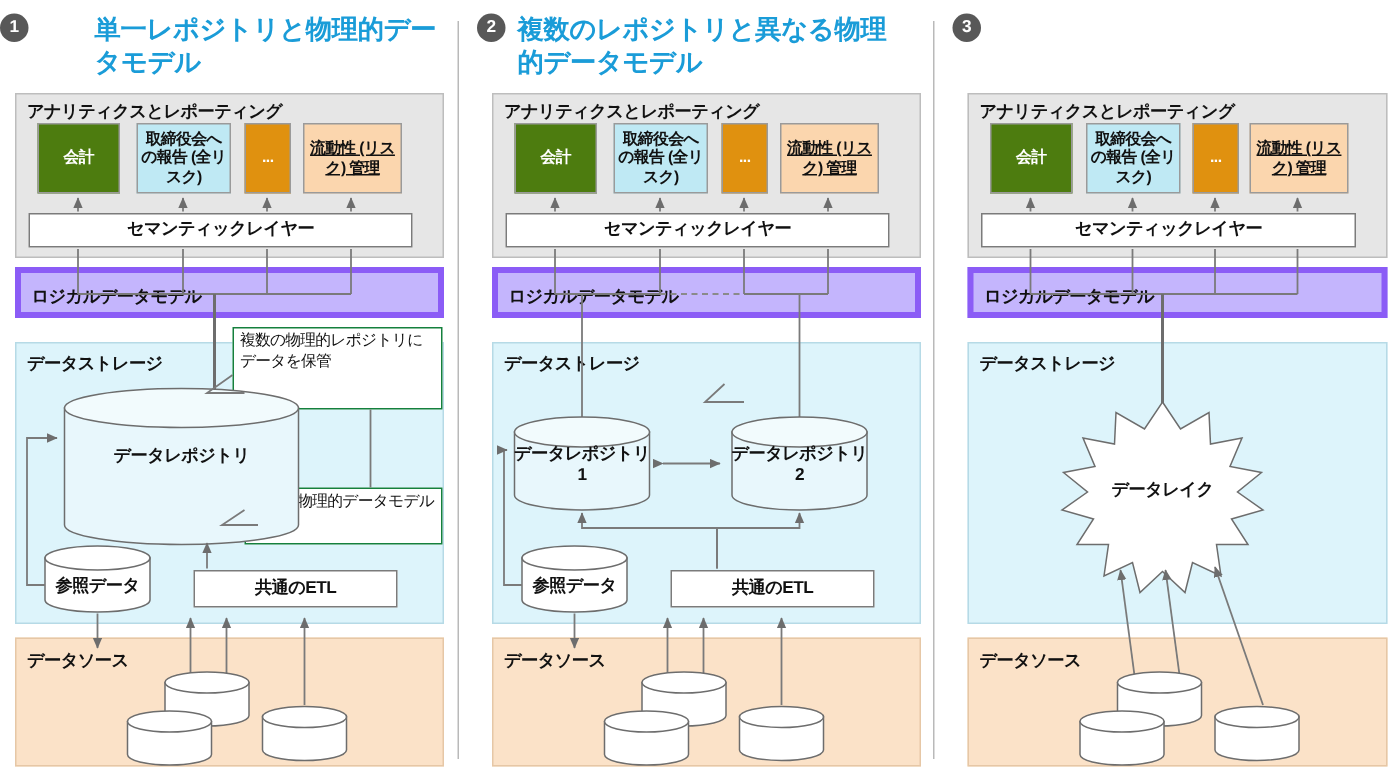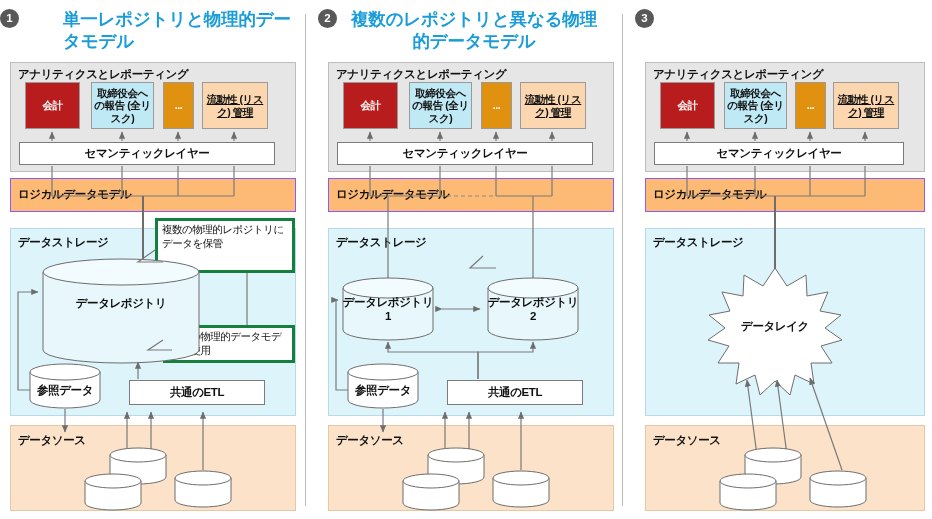--- a/index.html
+++ b/index.html
@@ -22,49 +22,49 @@
     font-weight:bold;flex:0 0 auto;margin-top:1px;
   }
   .ptitle{
     margin-left:8px;color:#1a9cd8;font-weight:bold;font-size:17.5px;
     line-height:1.26;letter-spacing:-0.2px;
   }
 
   
   .band{position:absolute;box-sizing:border-box;}
   .band-analytics{background:#e6e6e6;border:1px solid #bdbdbd;}
-  .band-logical{background:#fdba74;border:1px solid #8b5cf6;}
+  .band-logical{background:#c4b5fd;border:4px solid #8b5cf6;}
   .band-storage{background:#ddf4fb;border:1px solid #b6dae6;}
   .band-source{background:#fbe2c8;border:1px solid #e6c7a6;}
   .band-label{
     position:absolute;left:7px;top:4px;font-size:11.5px;font-weight:bold;
     color:#111;white-space:nowrap;letter-spacing:-0.4px;
   }
 
   
   .appbox{
     position:absolute;box-sizing:border-box;border:1px solid #9a9a9a;
     display:flex;align-items:center;justify-content:center;text-align:center;
     font-size:10.5px;font-weight:bold;line-height:1.18;letter-spacing:-0.4px;
     padding:1px;
   }
-  .c-teal{background:#b91c1c;color:#ffffff;}
+  .c-teal{background:#4d7c0f;color:#ffffff;}
   .c-cyan{background:#bfe9f4;color:#111111;}
   .c-orange{background:#e0910f;color:#ffffff;}
   .c-peach{background:#fbd6ae;color:#111111;text-decoration:underline;}
 
   .whitebox{
     position:absolute;box-sizing:border-box;background:#ffffff;border:1px solid #7b7b7b;
     display:flex;align-items:center;justify-content:center;text-align:right;
     font-size:11.5px;font-weight:bold;color:#111;letter-spacing:-0.4px;line-height:1.15;
   }
 
   
   .callout{
-    position:absolute;box-sizing:border-box;background:#ffffff;border:3px solid #15803d;
+    position:absolute;box-sizing:border-box;background:#ffffff;border:1px solid #15803d;
     font-size:10.5px;line-height:1.32;color:#111;padding:2px 3px 2px 4px;
     letter-spacing:-0.5px;
   }
 
   
   .ov{position:absolute;left:0;top:0;width:932px;height:519px;pointer-events:none;}
   .cylbody{fill:#ffffff;stroke:#6d6d6d;stroke-width:1;}
   .cylbody-cyan{fill:#e8f7fc;stroke:#6d6d6d;stroke-width:1;}
   .cyltop{fill:#ffffff;stroke:#6d6d6d;stroke-width:1;}
   .cyltop-cyan{fill:#f2fbfd;stroke:#6d6d6d;stroke-width:1;}
@@ -113,21 +113,21 @@
     <div class="callout" style="left:163px;top:325px;width:132px;height:38px;">単一の物理的データモデルを使用</div>
 
     <div class="band band-source" style="left:10px;top:425px;width:286px;height:86px;">
       <div class="band-label" style="top:7px;">データソース</div>
     </div>
   </div>
 
   <div class="panel" style="left:318px;width:305px;">
     <div class="phead">
       <div class="badge">2</div>
-      <div class="ptitle" style="width:258px;text-align:center;">複数のレポジトリと異なる物理的データモデル</div>
+      <div class="ptitle" style="width:258px;">複数のレポジトリと異なる物理的データモデル</div>
     </div>
 
     <div class="band band-analytics" style="left:10px;top:62px;width:286px;height:110px;">
       <div class="band-label">アナリティクスとレポーティング</div>
     </div>
     <div class="appbox c-teal" style="left:25px;top:82px;width:55px;height:47px;">会計</div>
     <div class="appbox c-cyan" style="left:91px;top:82px;width:63px;height:47px;">取締役会への報告 (全リスク)</div>
     <div class="appbox c-orange" style="left:163px;top:82px;width:31px;height:47px;">...</div>
     <div class="appbox c-peach" style="left:202px;top:82px;width:66px;height:47px;">流動性 (リスク) 管理</div>
     <div class="whitebox" style="left:19px;top:142px;width:256px;height:23px;">セマンティックレイヤー</div>

